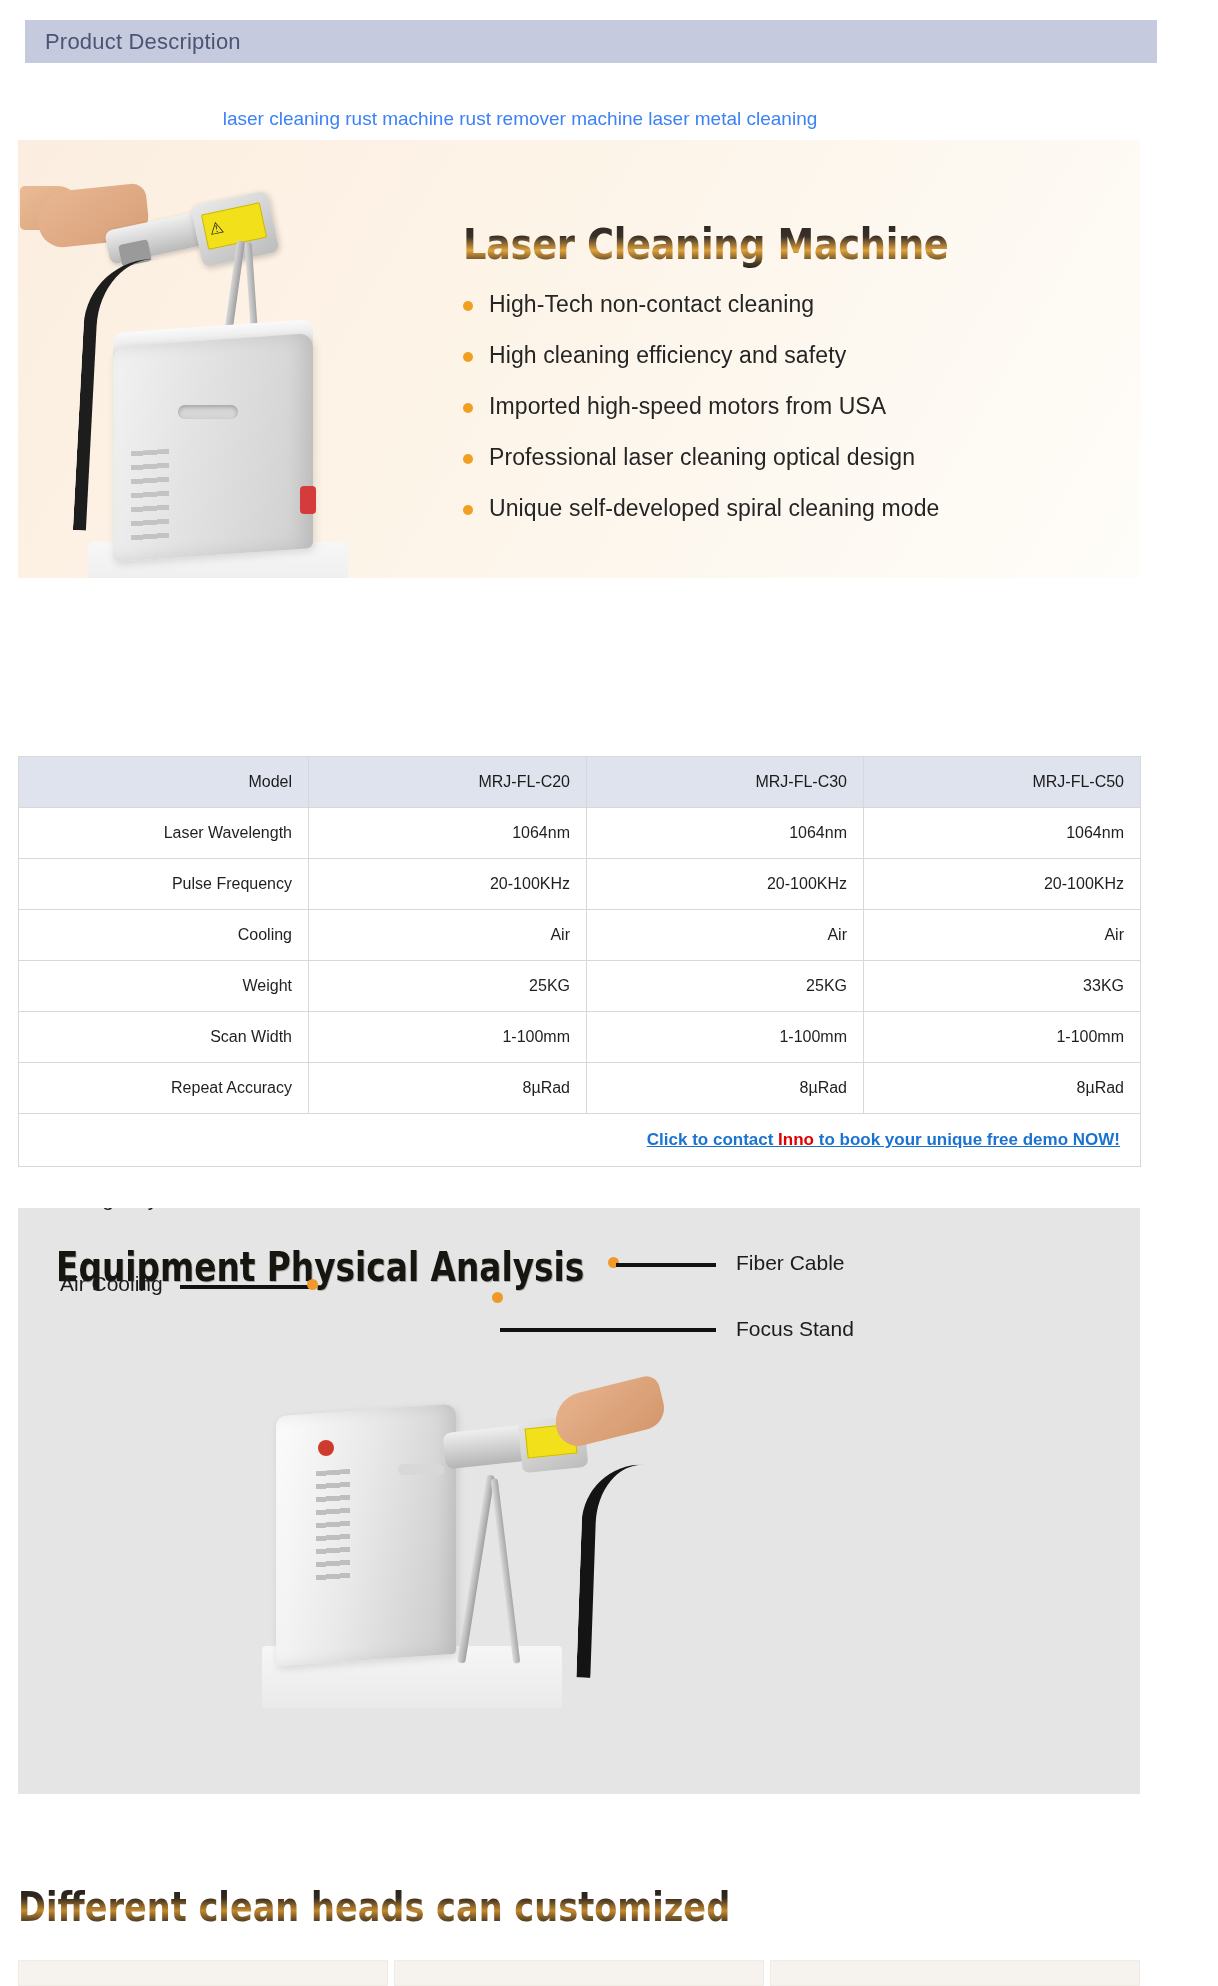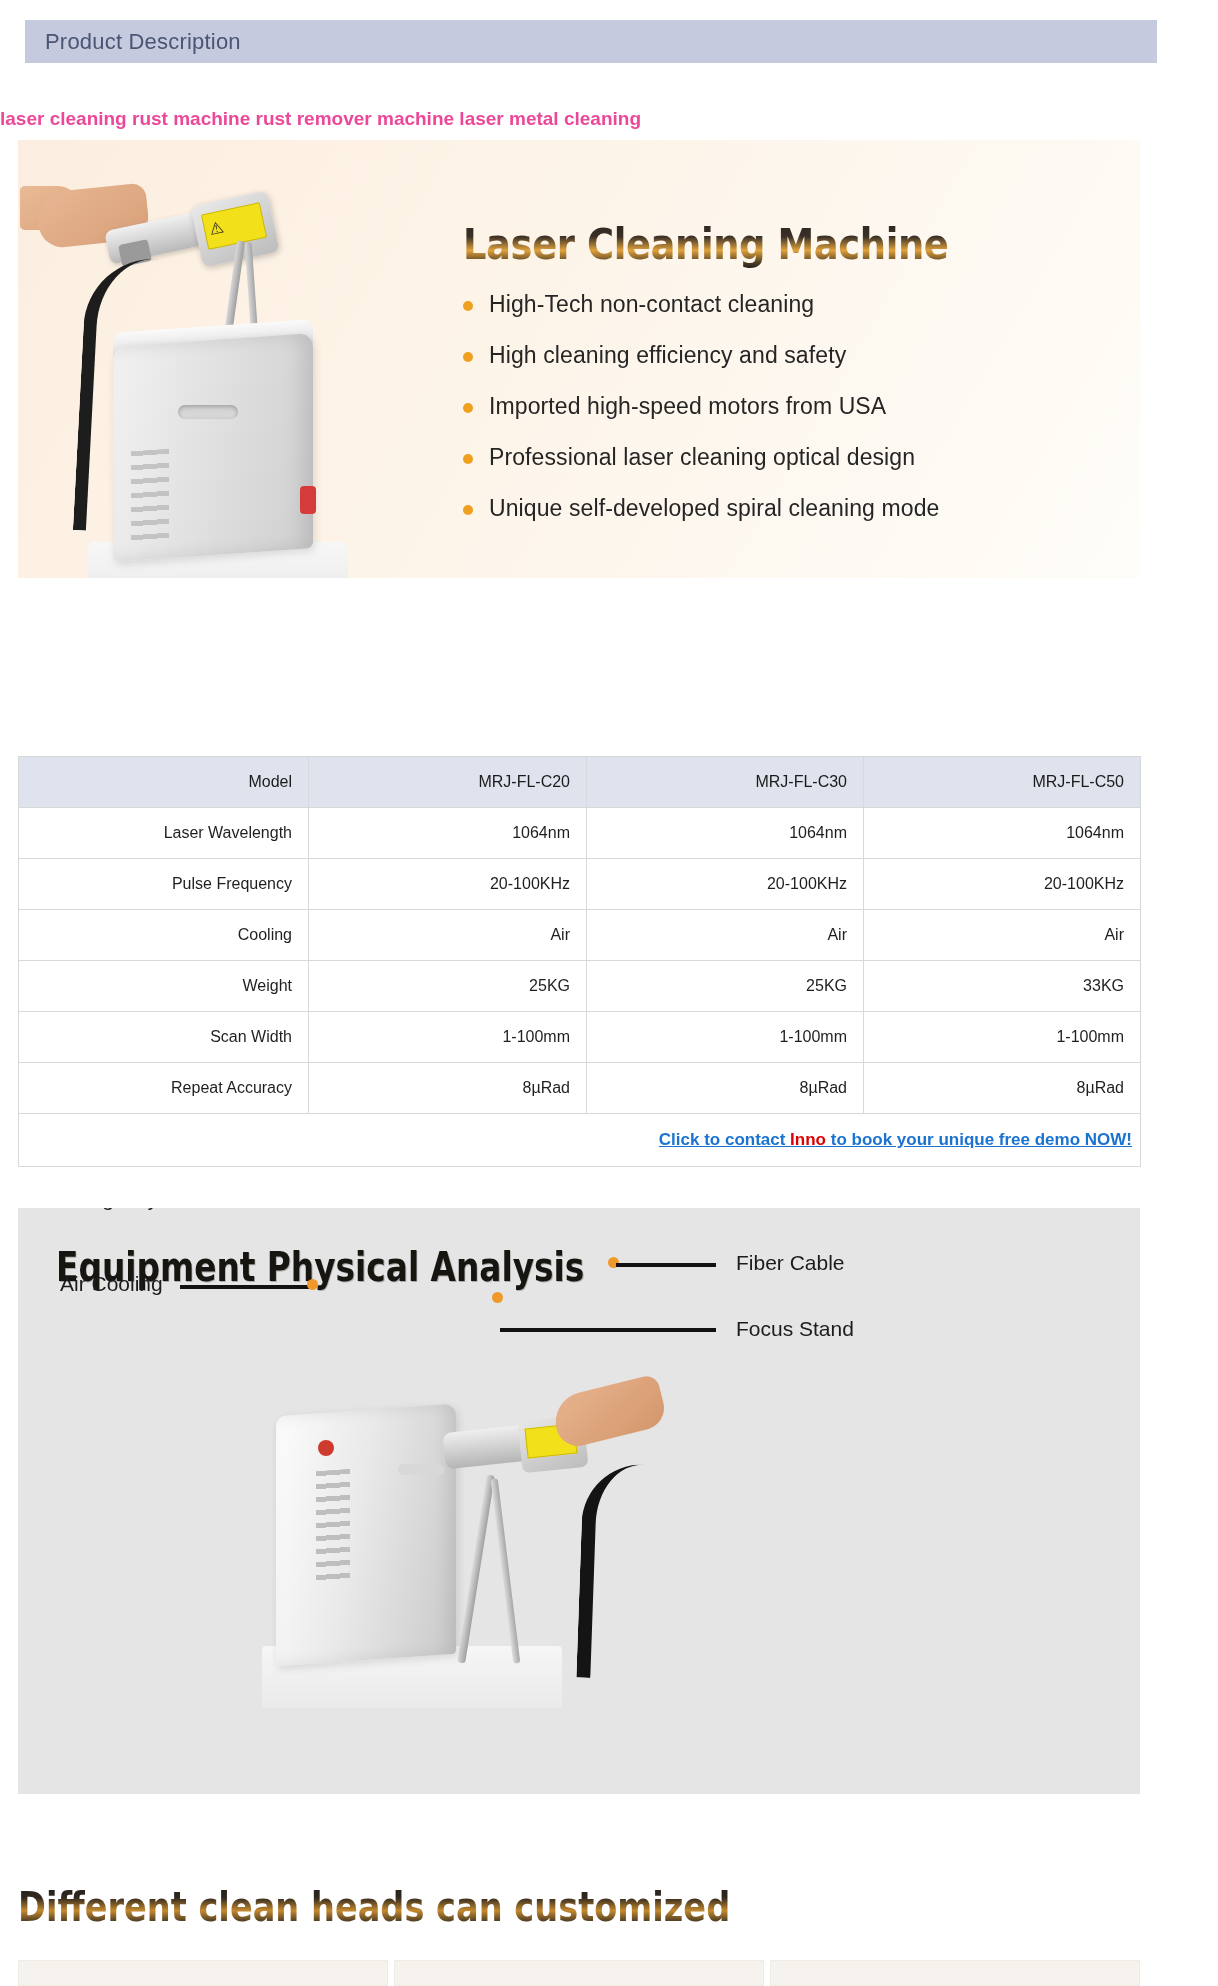--- a/index.html
+++ b/index.html
@@ -17,21 +17,21 @@
     display:flex; align-items:center;
   }
   .section-bar .title{
     font-size:22px; color:#4a5573; padding-left:20px;
     letter-spacing:.2px;
   }
 
   
   .product-title{
     position:absolute; left:0; top:108px; width:1040px;
-    text-align:left; font-size:19px; font-weight:bold; color:#ec4899;
+    text-align:center; font-size:19px; font-weight:normal; color:#3b82f6;
   }
 
   
   .banner{
     position:absolute; left:18px; top:140px; width:1122px; height:438px;
     background:linear-gradient(120deg,#fbeee0 0%,#fdf3e6 35%,#fdf8f0 70%,#fffdf9 100%);
     overflow:hidden;
   }
   .banner-left{
     position:absolute; left:10px; top:10px; width:420px; height:425px;
@@ -155,21 +155,21 @@
   }
   .spec th,.spec td{
     border:1px solid #d8d8d8; padding:13px 16px; text-align:right;
     font-weight:normal; color:#1f1f1f; height:24px;
   }
   .spec thead th{background:#dfe3ed; color:#1b1b1b;}
   .spec col.c0{width:290px;}
   .spec col.c1{width:278px;}
   .spec col.c2{width:277px;}
   .spec col.c3{width:277px;}
-  .cta-cell{text-align:center; padding:14px 8px !important;}
+  .cta-cell{text-align:center; padding:14px 20px !important;}
   .cta-link{
     color:#1a73d0; font-weight:bold; font-size:17px;
     text-decoration:underline; cursor:pointer;
   }
   .cta-link .hl{color:#e00000;}
 
   
   .eq{
     position:absolute; left:18px; top:1208px; width:1122px; height:586px;
     background:#e5e5e5; overflow:hidden;

